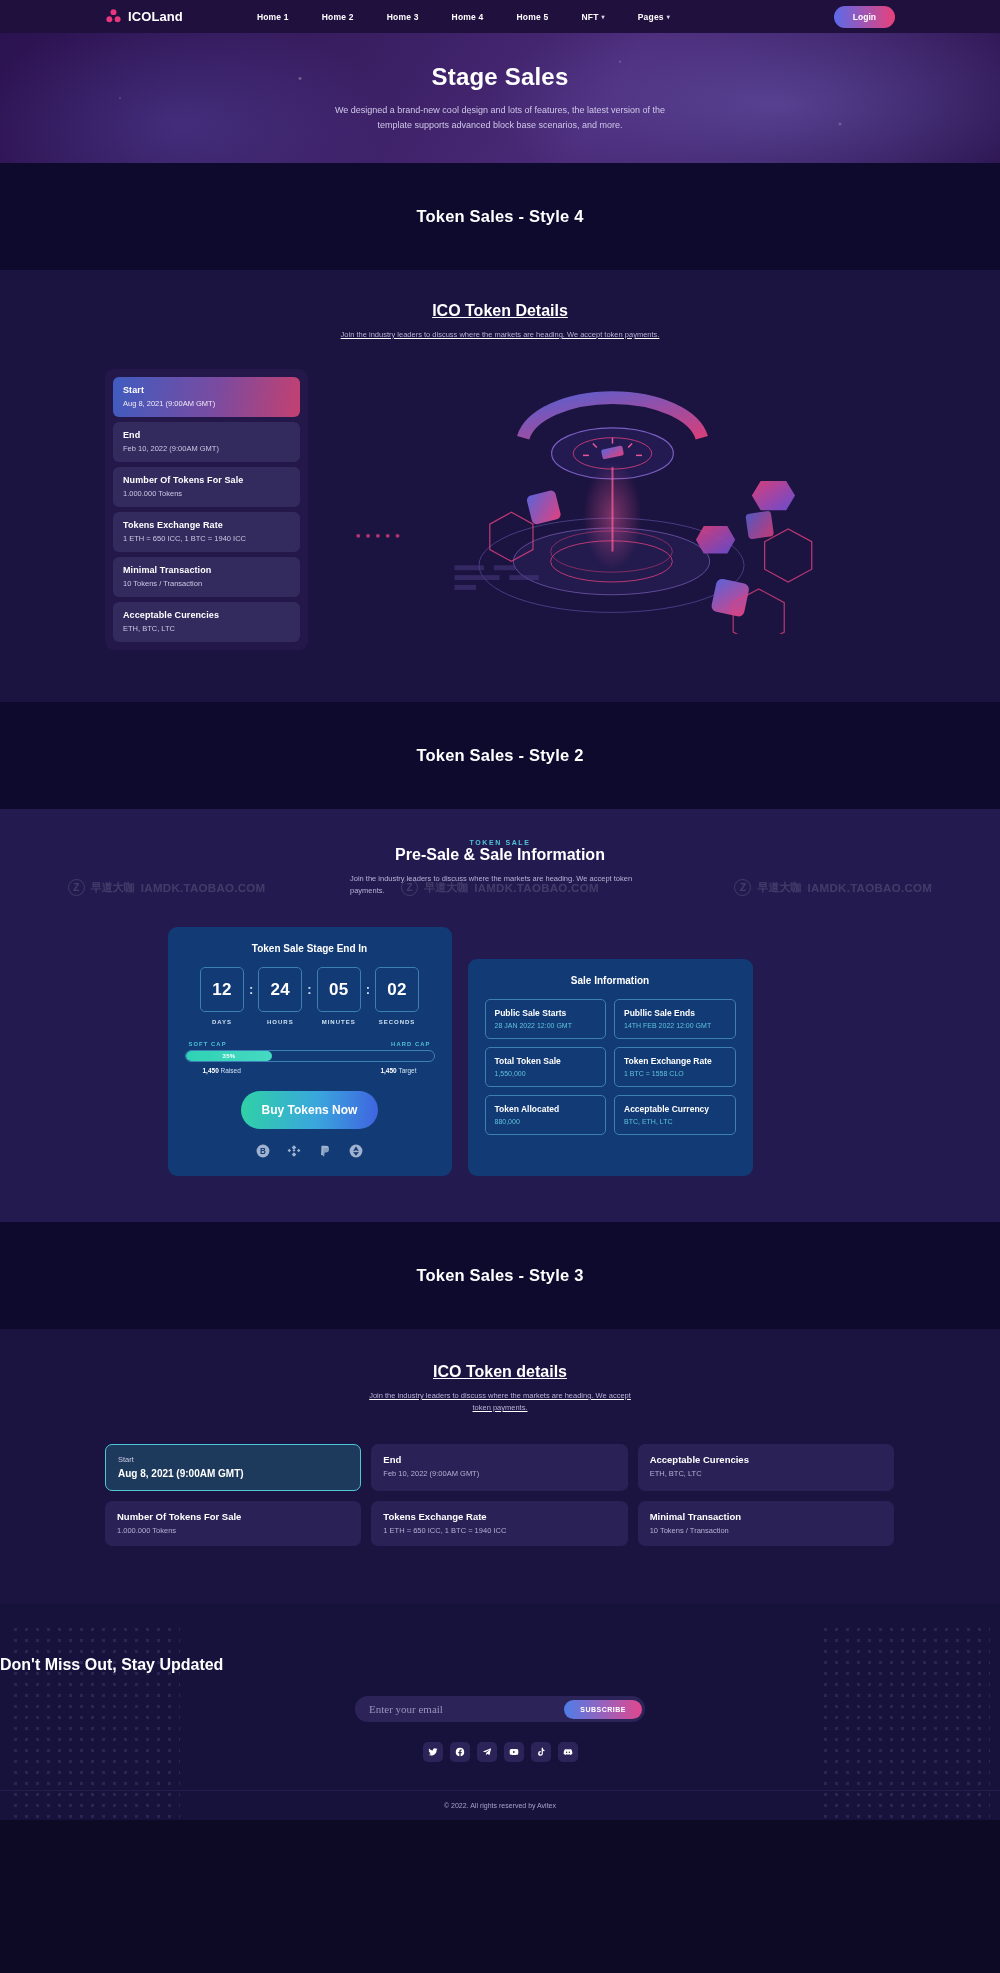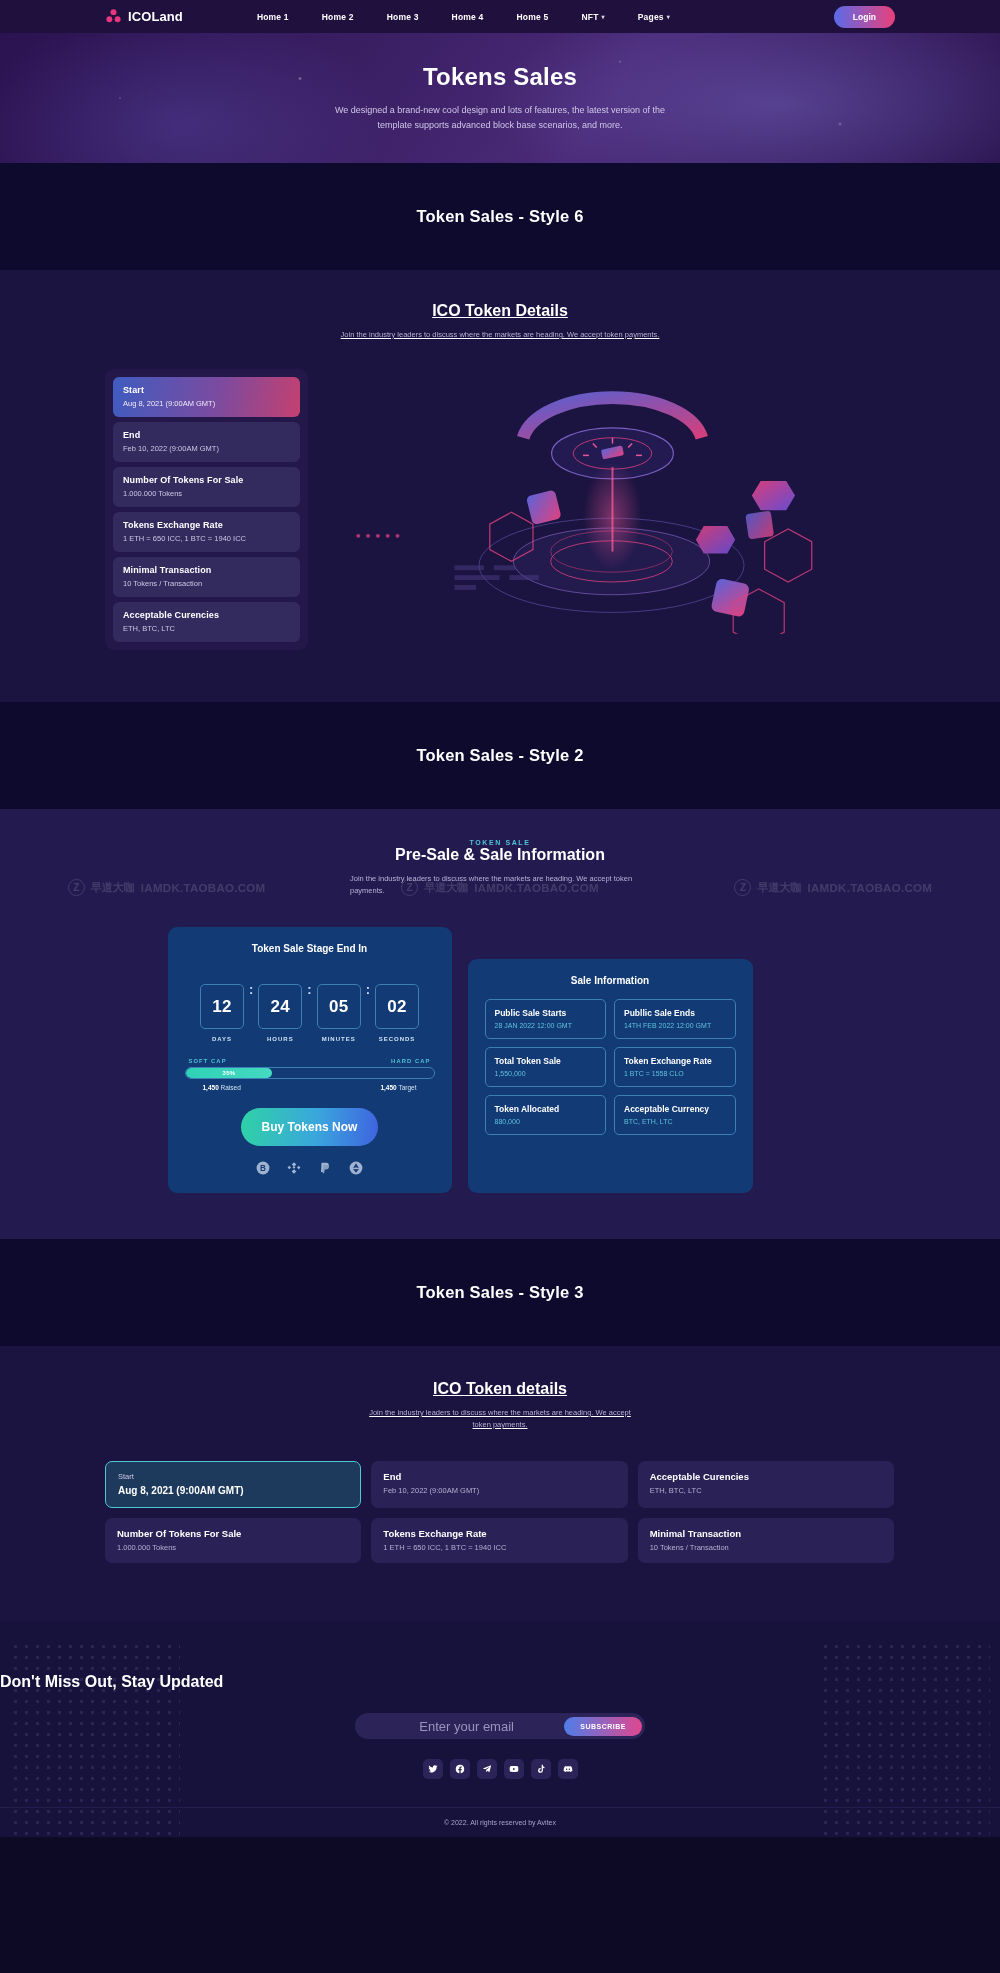--- a/index.html
+++ b/index.html
@@ -122,21 +122,21 @@
   .style2-body {
     display: flex; gap: 16px; width: 665px; margin: 30px auto 0;
     position: relative; z-index: 2; align-items: stretch;
   }
   .pane {
     background: #123a74; border-radius: 9px; padding: 16px 17px 18px;
   }
   .pane-title { font-size: 10px; font-weight: bold; text-align: center; }
   .countdown-pane { width: 284px; }
   .cd-row { display: flex; align-items: flex-start; justify-content: center; gap: 5px; margin-top: 13px; }
-  .cd-unit { display: flex; flex-direction: column; align-items: center; width: 44px; margin-top: 17px; }
+  .cd-unit { display: flex; flex-direction: column; align-items: center; width: 44px; }
   .cd-box {
     width: 44px; height: 45px; border: 1px solid #3c7fb5; border-radius: 5px;
     display: flex; align-items: center; justify-content: center;
     font-size: 17px; font-weight: bold; letter-spacing: .3px;
   }
   .cd-label { font-size: 6px; font-weight: bold; letter-spacing: 1px; color: #cfe2f4; margin-top: 7px; }
   .cd-colon { font-size: 13px; font-weight: bold; color: #cfe2f4; padding-top: 15px; }
   .cap-row { display: flex; justify-content: space-between; margin-top: 16px; padding: 0 4px; }
   .cap-label { font-size: 5.8px; font-weight: bold; letter-spacing: 1.1px; color: #4fc3d9; }
   .bar-wrap {
@@ -202,21 +202,21 @@
   .footer::before { left: 10px; }
   .footer::after { right: 10px; }
   .foot-title { font-size: 16px; font-weight: bold; text-align: left; position: relative; z-index: 2; }
   .sub-form {
     width: 290px; margin: 22px auto 0; height: 26px;
     background: #2c2458; border-radius: 14px; display: flex;
     align-items: center; padding: 0 3px 0 14px; position: relative; z-index: 2;
   }
   .sub-input {
     flex: 1; background: transparent; border: none; outline: none;
-    color: #fff; font-size: 13px; font-family: Liberation Sans, sans-serif; text-align: center;
+    color: #fff; font-size: 11px; font-family: Liberation Serif, serif;
   }
   .sub-input::placeholder { color: #9a93bd; }
   .sub-btn {
     background: linear-gradient(90deg,#4f7de8 0%, #e0478e 100%);
     border: none; border-radius: 13px; color: #fff;
     font-size: 7px; font-weight: bold; letter-spacing: .5px;
     padding: 6px 16px; cursor: pointer;
   }
   .foot-desc {
     margin: 16px auto 0; width: 380px; text-align: center;
@@ -272,26 +272,26 @@
       </span>
     <span class="nav-link">
         <span>Pages</span>
         <span class="caret">▾</span>
       </span>
   </div>
   <button class="login-btn">Login</button>
 </div>
 
 <div class="hero">
-  <div class="hero-title">Tokens Sales</div>
+  <div class="hero-title">Stage Sales</div>
   <div class="hero-sub">We designed a brand-new cool design and lots of features, the latest version of the template supports advanced block base scenarios, and more.</div>
 </div>
 
 <div class="band">
-  <div class="band-title">Token Sales - Style 6</div>
+  <div class="band-title">Token Sales - Style 4</div>
 </div>
 
 <div class="style1">
   <div class="sec-head">
     <div class="sec-title">ICO Token Details</div>
     <div class="sec-desc">Join the industry leaders to discuss where the markets are heading. We accept token payments.</div>
   </div>
   <div class="style1-body">
     <div class="detail-panel">
       <div class="detail-card active">

